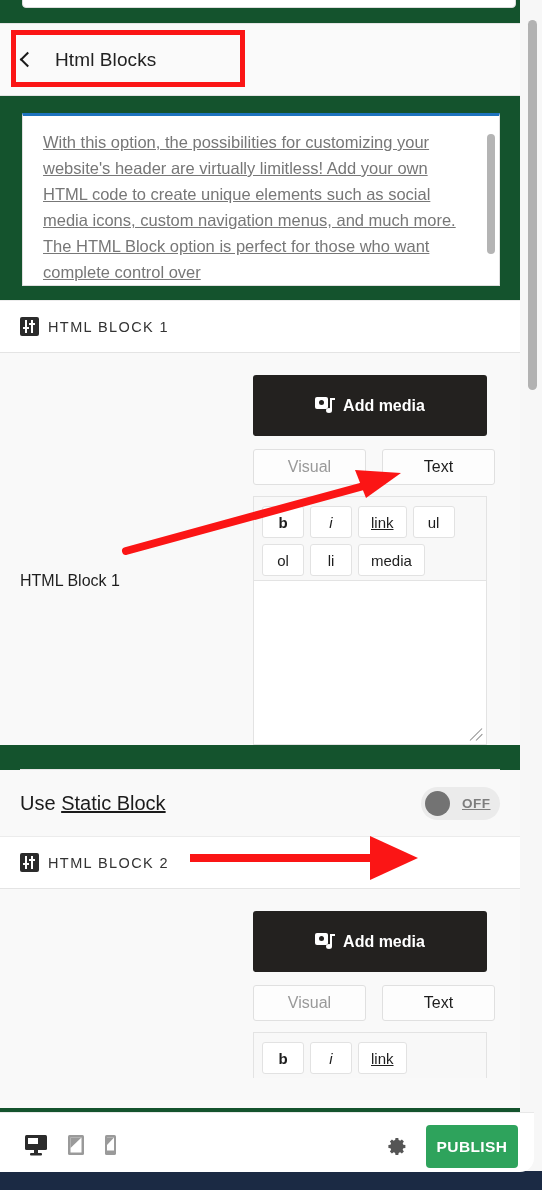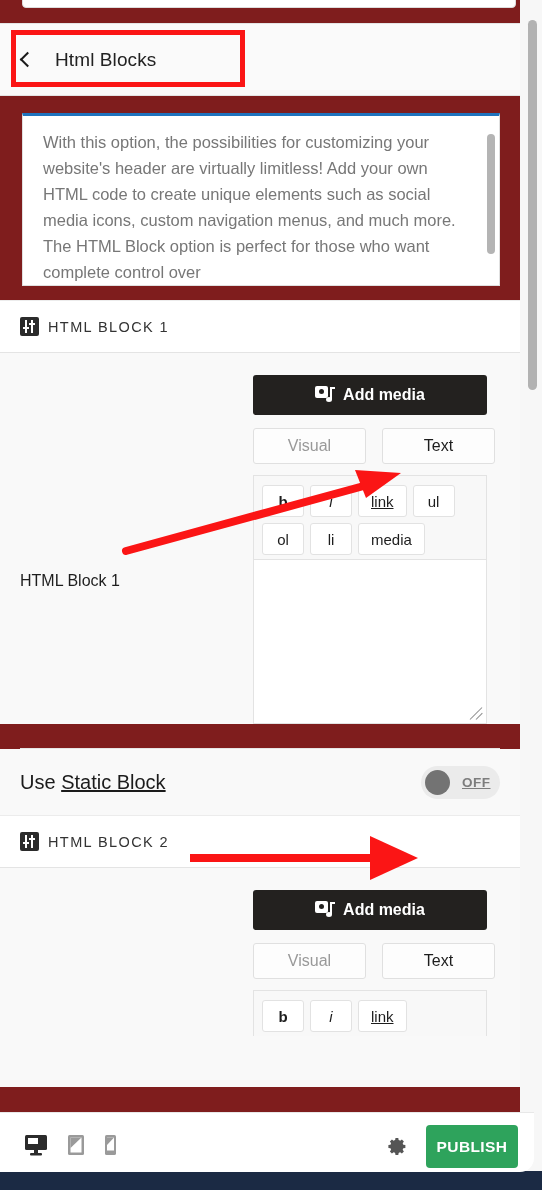--- a/index.html
+++ b/index.html
@@ -5,21 +5,21 @@
   * { box-sizing: border-box; margin: 0; padding: 0; }
   html, body {
     width: 542px; height: 1190px;
     font-family: "Liberation Sans", sans-serif;
     background: #1b2a44;
     overflow: hidden;
   }
   #screen {
     position: relative;
     width: 542px; height: 1190px;
-    background: #7f1d1d;
+    background: #14532d;
     overflow: hidden;
   }
 
   
   .top-partial {
     position: absolute; left: 22px; top: -42px;
     width: 494px; height: 50px;
     background: #ffffff;
     border: 1px solid #dddddd;
     border-radius: 4px;
@@ -66,20 +66,21 @@
     background: #ffffff;
     border: 1px solid #e0e0e0;
     border-top: 3px solid #1e73be;
     overflow: hidden;
   }
   .info-text {
     padding: 13px 20px 0 20px;
     font-size: 16.5px; line-height: 26px;
     color: #777777;
     width: 466px;
+    text-decoration: underline;
   }
   .info-scroll {
     position: absolute; right: 4px; top: 18px;
     width: 8px; height: 120px;
     background: #b4b4b4; border-radius: 5px;
   }
 
   
   .section-bar {
     position: relative;
@@ -116,21 +117,21 @@
   }
   .ctrl-label {
     font-size: 16px; color: #1e1e1e;
     width: 233px; flex: none;
     padding-top: 197px;
   }
   .ctrl-field { flex: 1; }
 
   
   .add-media {
-    width: 234px; height: 40px;
+    width: 234px; height: 61px;
     background: #23211f; color: #ffffff;
     border: none; border-radius: 3px;
     display: flex; align-items: center; justify-content: center;
     font-size: 16px; font-weight: bold;
     cursor: pointer;
   }
   .media-icon {
     position: relative; width: 20px; height: 18px; margin-right: 8px;
     flex: none;
   }

